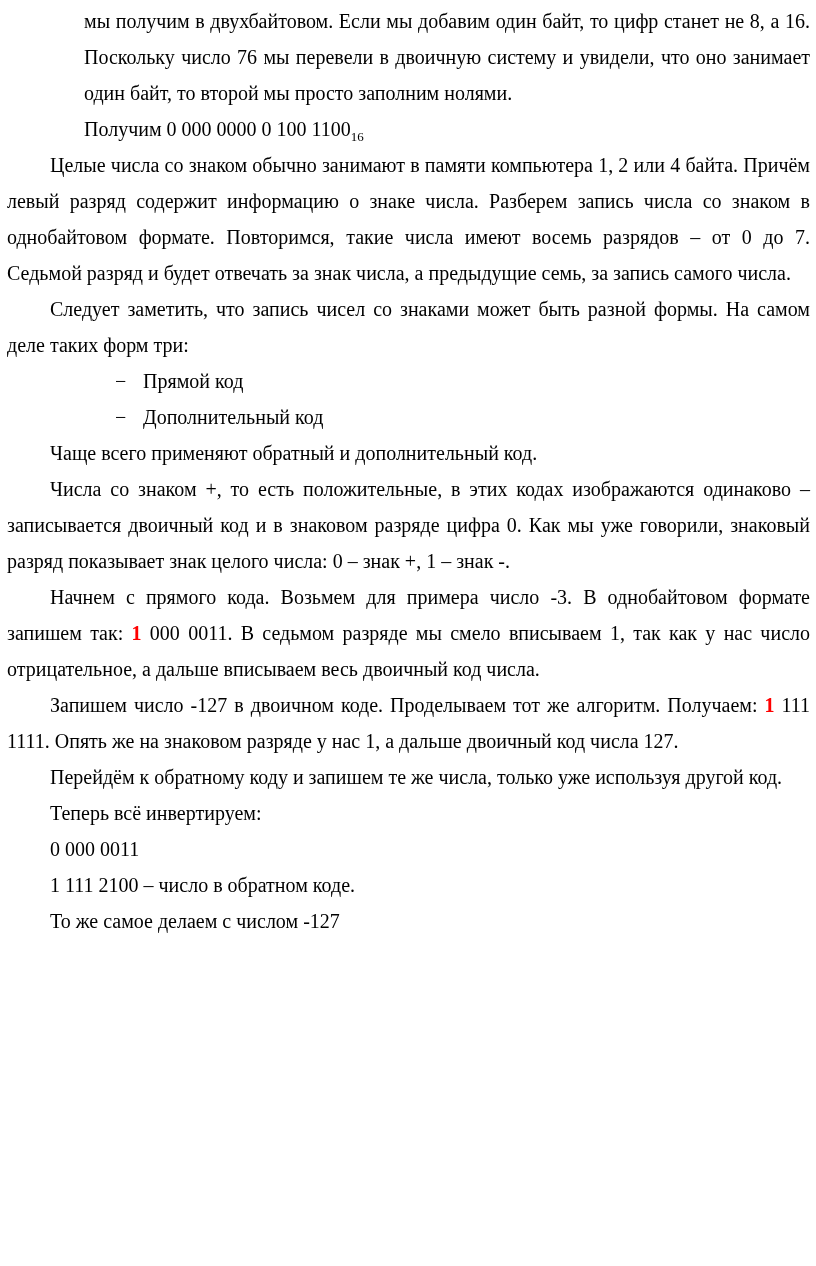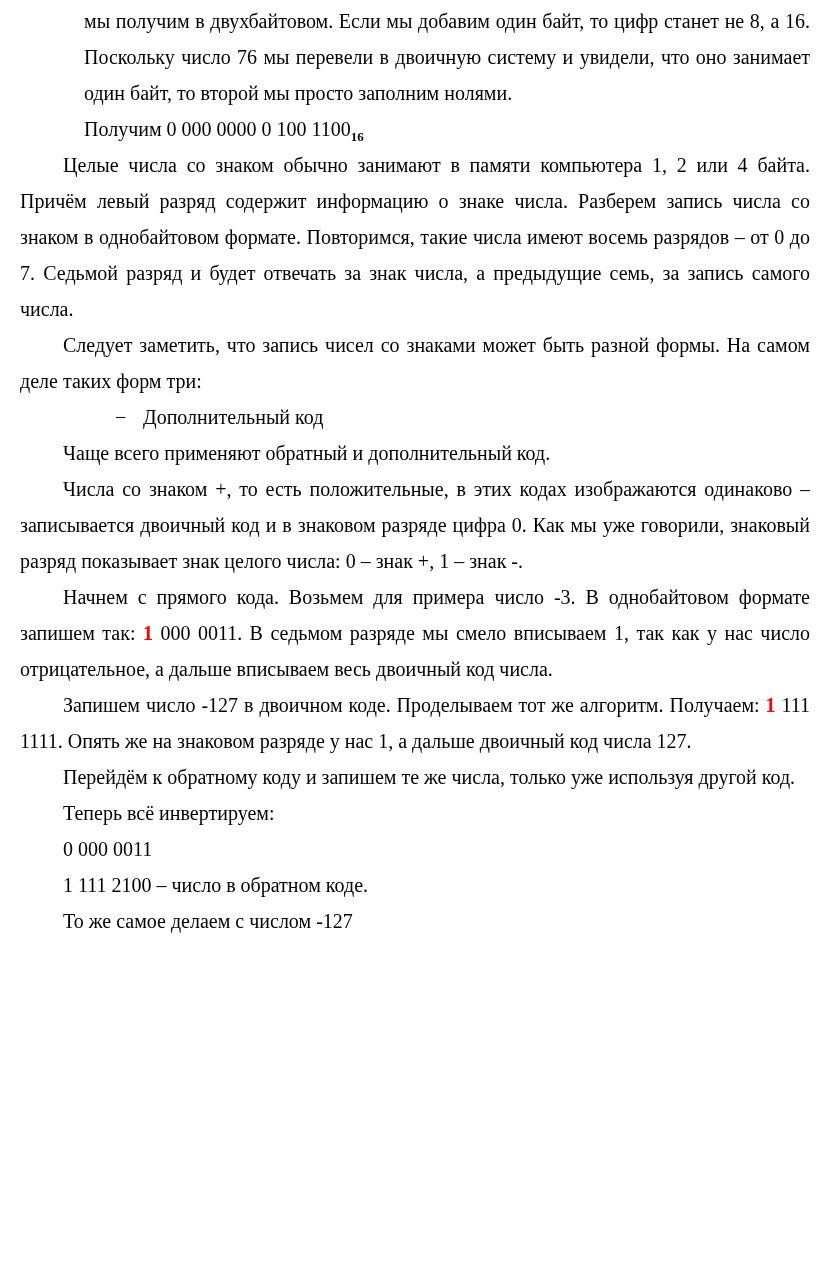--- a/index.html
+++ b/index.html
@@ -23,52 +23,51 @@
     padding: 3px 6px 0 7px;
     background: #ffffff;
   }
   .para {
     margin: 0;
     padding: 0;
     text-align: justify;
   }
   .para.first {
     text-indent: 43px;
-    margin-left: 13px;
   }
   .para.block {
     margin-left: 77px;
   }
   .para.list {
     margin-left: 108px;
     text-align: left;
   }
   .marker {
     display: inline-block;
     width: 28px;
   }
   .red {
     color: #ff0000;
     font-weight: bold;
   }
   .sub {
     vertical-align: sub;
     font-size: 0.65em;
     line-height: 0;
-    font-weight: bold;
   }
 </style>
 </head>
 <body>
 
 <main class="page">
     <p class="para block"><span>мы получим в двухбайтовом.  Если мы добавим один байт, то цифр станет не 8, а 16. Поскольку число 76 мы перевели в двоичную систему и увидели, что оно занимает один байт, то второй мы просто заполним нолями.</span></p>
     <p class="para block"><span>Получим 0 000 0000 0 100 1100</span><span class="sub">16</span></p>
     <p class="para first"><span>Целые числа со знаком обычно занимают в памяти компьютера 1, 2 или 4 байта. Причём левый разряд содержит информацию о знаке числа. Разберем запись числа со знаком в однобайтовом формате. Повторимся, такие числа имеют восемь разрядов – от 0 до 7. Седьмой разряд и будет отвечать за знак числа, а предыдущие семь, за запись самого числа.</span></p>
     <p class="para first"><span>Следует заметить, что запись чисел со знаками может быть разной формы. На самом деле таких форм три:</span></p>
+    <p class="para list"><span class="marker">−</span><span>Прямой код</span></p>
     <p class="para list"><span class="marker">−</span><span>Дополнительный код</span></p>
     <p class="para first"><span>Чаще всего применяют обратный и дополнительный код.</span></p>
     <p class="para first"><span>Числа со знаком +, то есть положительные, в этих кодах изображаются одинаково – записывается двоичный код и в знаковом разряде цифра 0. Как мы уже говорили, знаковый разряд показывает знак целого числа: 0 – знак +, 1 – знак -.</span></p>
     <p class="para first"><span>Начнем с прямого кода. Возьмем для примера число -3. В однобайтовом формате запишем так: </span><span class="red">1</span><span> 000 0011. В седьмом разряде мы смело вписываем 1, так как у нас число отрицательное, а дальше вписываем весь двоичный код числа.</span></p>
     <p class="para first"><span>Запишем число -127 в двоичном коде. Проделываем тот же алгоритм. Получаем: </span><span class="red">1</span><span> 111 1111. Опять же на знаковом разряде у нас 1, а дальше двоичный код числа 127.</span></p>
     <p class="para first"><span>Перейдём к обратному коду и запишем те же числа, только уже используя другой код.</span></p>
     <p class="para first"><span>Теперь всё инвертируем:</span></p>
     <p class="para first"><span>0 000 0011</span></p>
     <p class="para first"><span>1 111 2100 – число в обратном коде.</span></p>
     <p class="para first"><span>То же самое делаем с числом -127</span></p>

